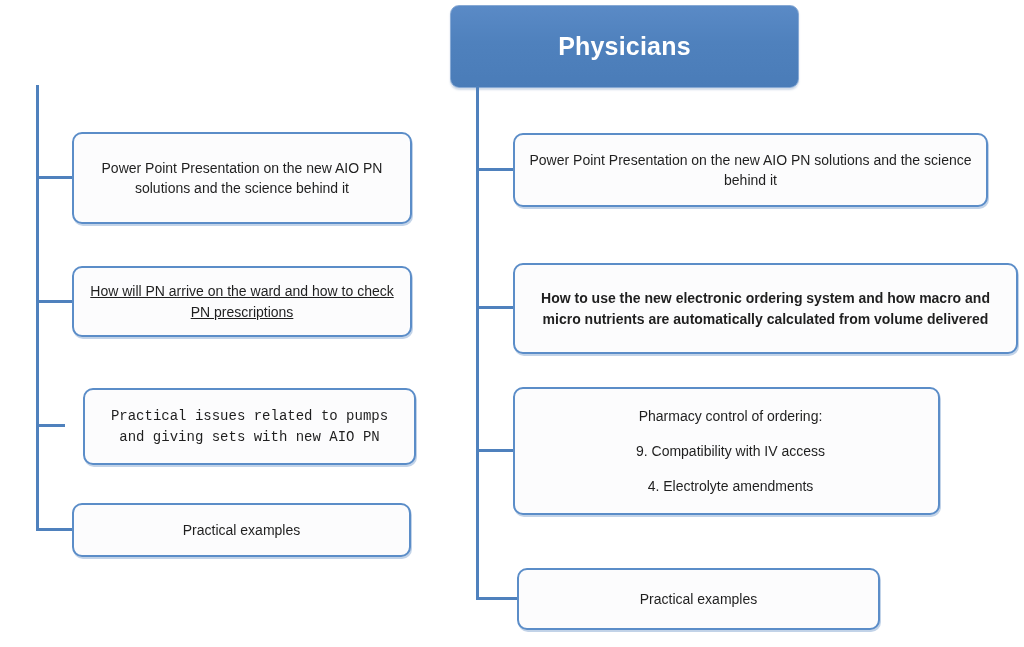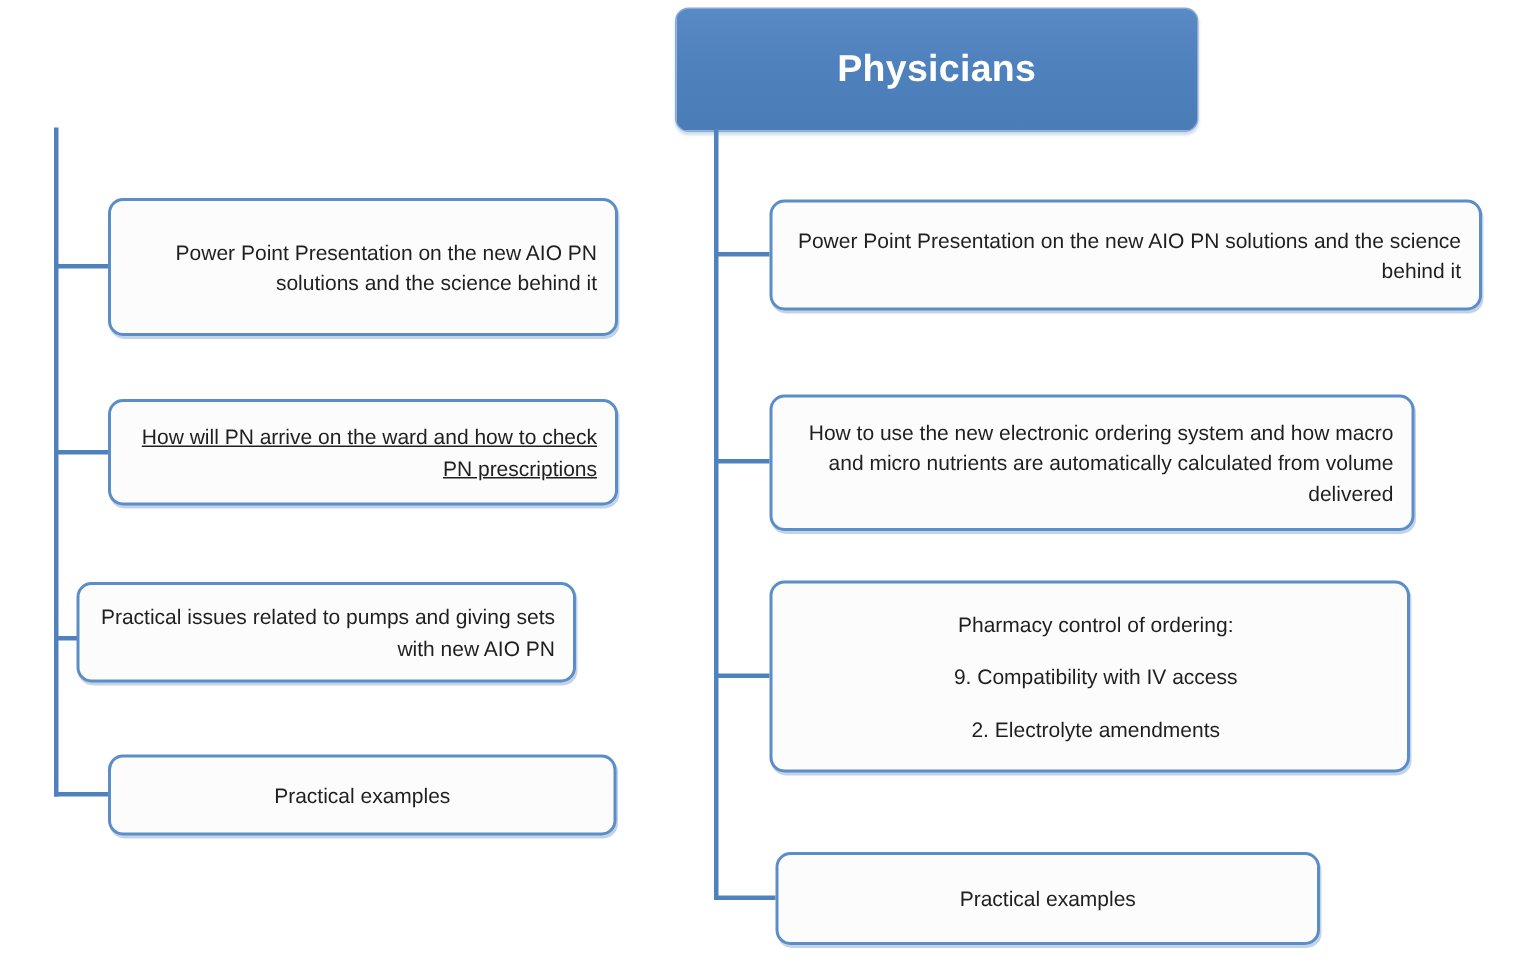--- a/index.html
+++ b/index.html
@@ -40,21 +40,21 @@
     flex-direction: column;
     align-items: center;
     justify-content: center;
     text-align: center;
     color: #1f1f1f;
     font-size: 14px;
     line-height: 1.45;
     padding: 4px 12px;
     box-sizing: border-box;
   }
-  .flow-box .line { display: block; text-align: right; }
+  .flow-box .line { display: block; }
   .flow-box.list-box { justify-content: space-evenly; }
   .flow-box.list-box .line { margin: 2px 0; }
   .connector {
     position: absolute;
     background: #4f81bd;
   }
 </style>
 </head>
 <body>
 
@@ -68,21 +68,21 @@
   <div class="connector" style="left:36px; top:528px; width:36px; height:3px;"></div>
 
   <div class="flow-box" style="left:72px; top:132px; width:340px; height:92px;">
     <span class="line">Power Point Presentation on the new AIO PN solutions and the science behind it</span>
   </div>
 
   <div class="flow-box" style="left:72px; top:266px; width:340px; height:71px;text-decoration:underline;">
     <span class="line">How will PN arrive on the ward and how to check PN prescriptions</span>
   </div>
 
-  <div class="flow-box" style="left:51px; top:388px; width:333px; height:67px;">
+  <div class="flow-box" style="left:83px; top:388px; width:333px; height:77px;font-family:Liberation Mono, monospace;">
     <span class="line">Practical issues related to pumps and giving sets with new AIO PN</span>
   </div>
 
   <div class="flow-box" style="left:72px; top:503px; width:339px; height:54px;">
     <span class="line">Practical examples</span>
   </div>
 
   <div class="header-box" style="left:450px; top:5px; width:347px; height:81px;justify-content:center;">
     <span>Physicians</span>
   </div>
@@ -90,27 +90,27 @@
   <div class="connector" style="left:476px; top:86px; width:3px; height:514px;"></div>
   <div class="connector" style="left:476px; top:168px; width:37px; height:3px;"></div>
   <div class="connector" style="left:476px; top:306px; width:37px; height:3px;"></div>
   <div class="connector" style="left:476px; top:449px; width:37px; height:3px;"></div>
   <div class="connector" style="left:476px; top:597px; width:41px; height:3px;"></div>
 
   <div class="flow-box" style="left:513px; top:133px; width:475px; height:74px;">
     <span class="line">Power Point Presentation on the new AIO  PN solutions and the science behind it</span>
   </div>
 
-  <div class="flow-box" style="left:513px; top:263px; width:430px; height:91px;">
+  <div class="flow-box" style="left:513px; top:263px; width:505px; height:91px;font-weight:bold;">
     <span class="line">How to use the new electronic ordering system and how macro and micro  nutrients are automatically calculated from volume delivered</span>
   </div>
 
   <div class="flow-box list-box" style="left:513px; top:387px; width:427px; height:128px;padding-left:20px;">
     <span class="line">Pharmacy control of ordering:</span>
     <span class="line">9. Compatibility with IV access</span>
-    <span class="line">2. Electrolyte amendments</span>
+    <span class="line">4. Electrolyte amendments</span>
   </div>
 
   <div class="flow-box" style="left:517px; top:568px; width:363px; height:62px;">
     <span class="line">Practical examples</span>
   </div>
 
 </div>
 
 </body></html>

